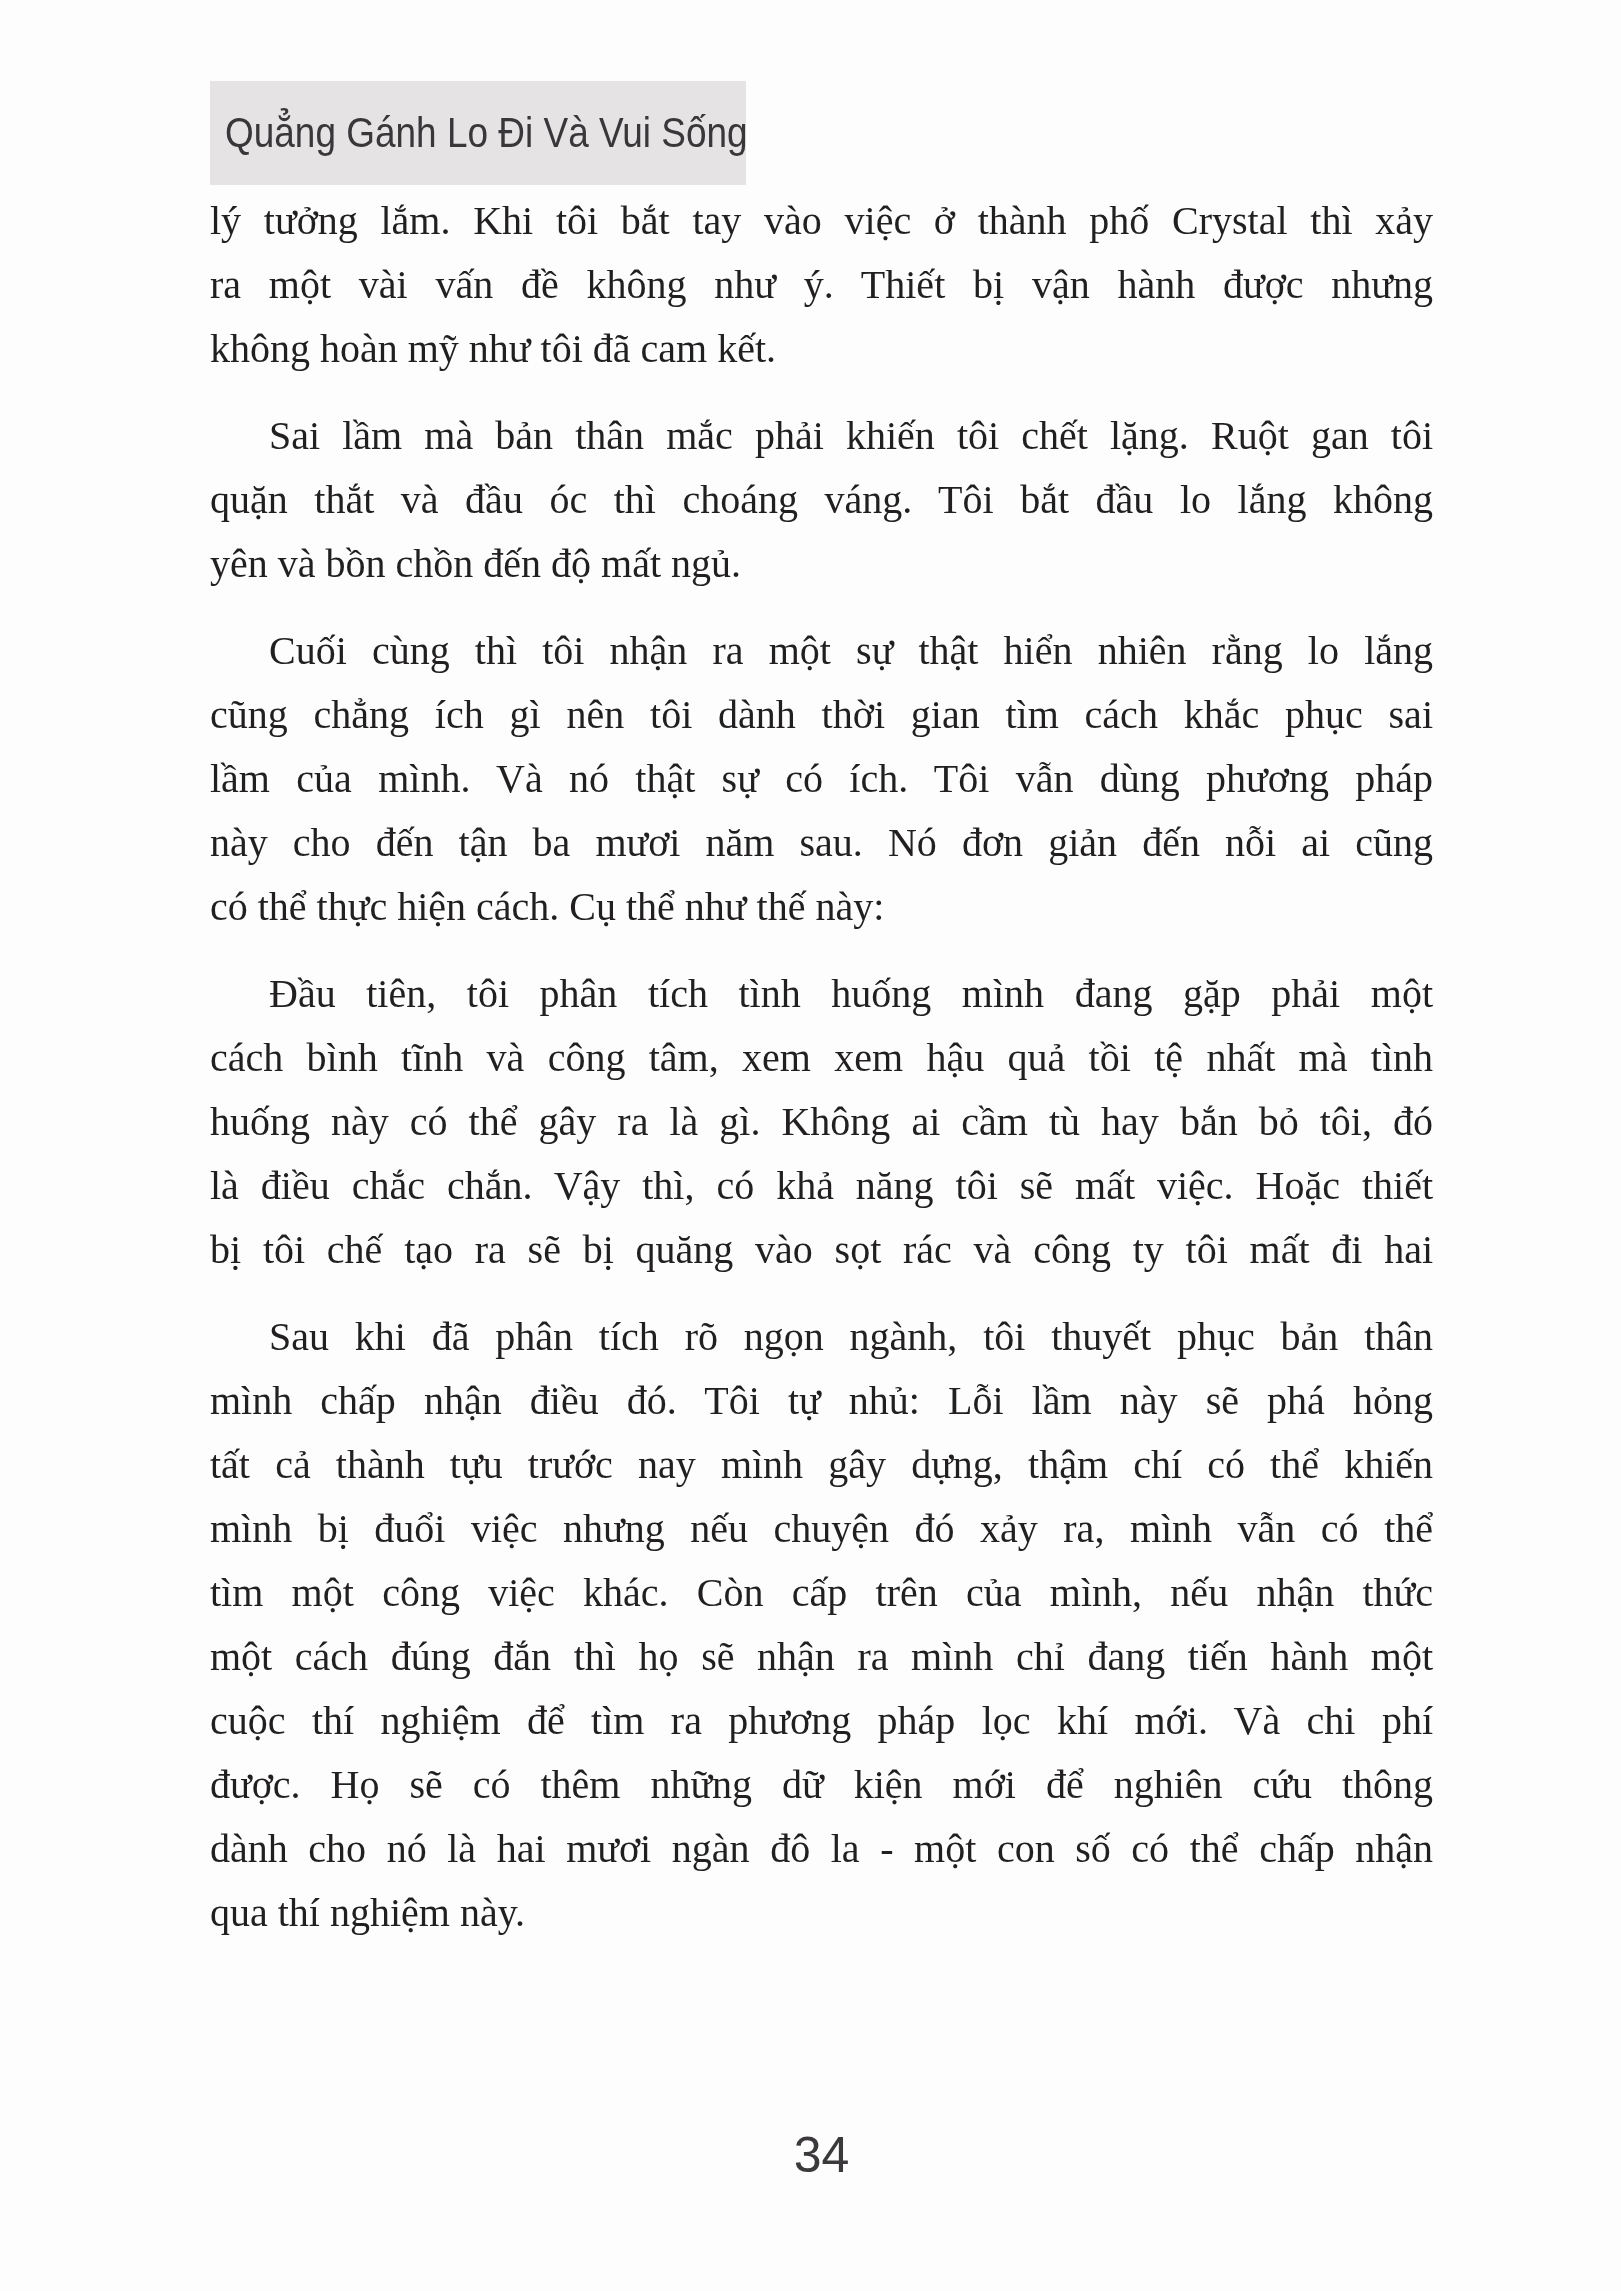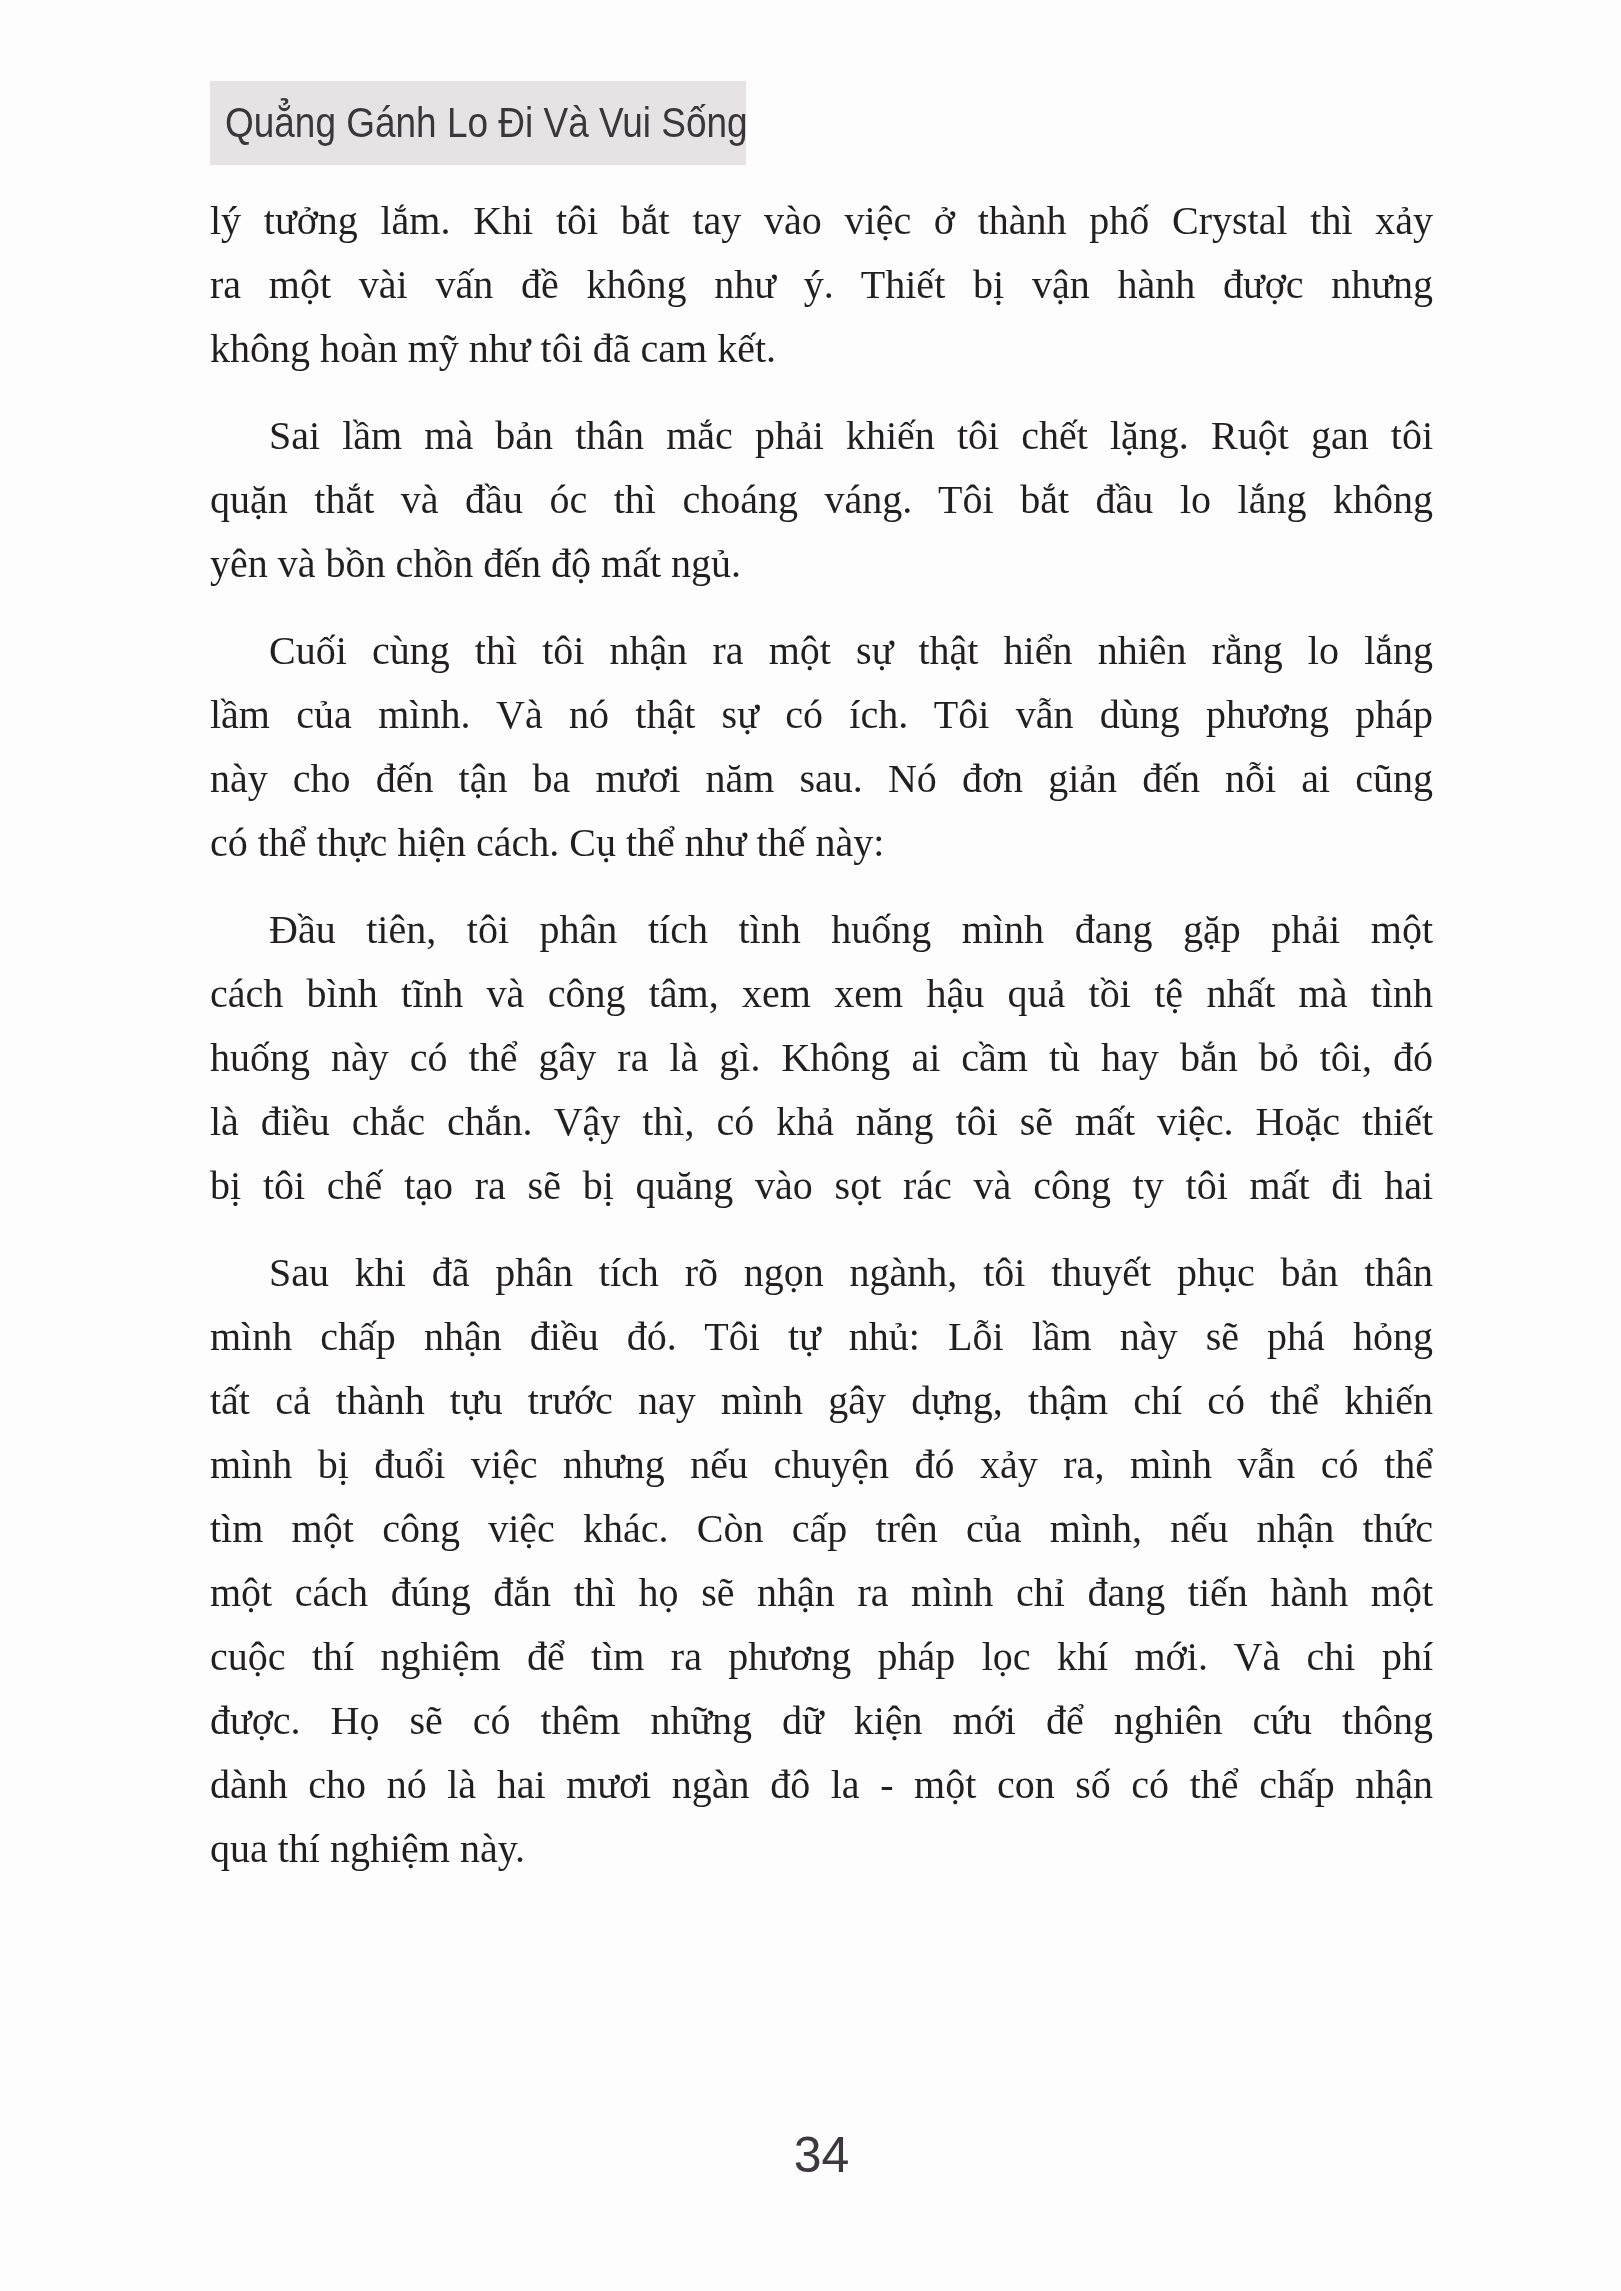--- a/index.html
+++ b/index.html
@@ -9,21 +9,21 @@
     height: 2291px;
     background: #fdfdfd;
     overflow: hidden;
     font-family: "Liberation Serif", "DejaVu Serif", serif;
   }
   .header-band {
     position: absolute;
     left: 210px;
     top: 81px;
     width: 536px;
-    height: 84px;
+    height: 104px;
     background: #e5e3e4;
     display: flex;
     align-items: center;
     padding-left: 15px;
     box-sizing: border-box;
   }
   .header-title {
     font-family: "Liberation Sans", "DejaVu Sans", sans-serif;
     font-size: 42px;
     font-weight: 400;
@@ -82,20 +82,21 @@
         <div class="line">ra một vài vấn đề không như ý. Thiết bị vận hành được nhưng</div>
         <div class="line last">không hoàn mỹ như tôi đã cam kết.</div>
       </div>
       <div class="para">
         <div class="line indent">Sai lầm mà bản thân mắc phải khiến tôi chết lặng. Ruột gan tôi</div>
         <div class="line">quặn thắt và đầu óc thì choáng váng. Tôi bắt đầu lo lắng không</div>
         <div class="line last">yên và bồn chồn đến độ mất ngủ.</div>
       </div>
       <div class="para">
         <div class="line indent">Cuối cùng thì tôi nhận ra một sự thật hiển nhiên rằng lo lắng</div>
+        <div class="line">cũng chẳng ích gì nên tôi dành thời gian tìm cách khắc phục sai</div>
         <div class="line">lầm của mình. Và nó thật sự có ích. Tôi vẫn dùng phương pháp</div>
         <div class="line">này cho đến tận ba mươi năm sau. Nó đơn giản đến nỗi ai cũng</div>
         <div class="line last">có thể thực hiện cách. Cụ thể như thế này:</div>
       </div>
       <div class="para">
         <div class="line indent">Đầu tiên, tôi phân tích tình huống mình đang gặp phải một</div>
         <div class="line">cách bình tĩnh và công tâm, xem xem hậu quả tồi tệ nhất mà tình</div>
         <div class="line">huống này có thể gây ra là gì. Không ai cầm tù hay bắn bỏ tôi, đó</div>
         <div class="line">là điều chắc chắn. Vậy thì, có khả năng tôi sẽ mất việc. Hoặc thiết</div>
         <div class="line">bị tôi chế tạo ra sẽ bị quăng vào sọt rác và công ty tôi mất đi hai</div>

